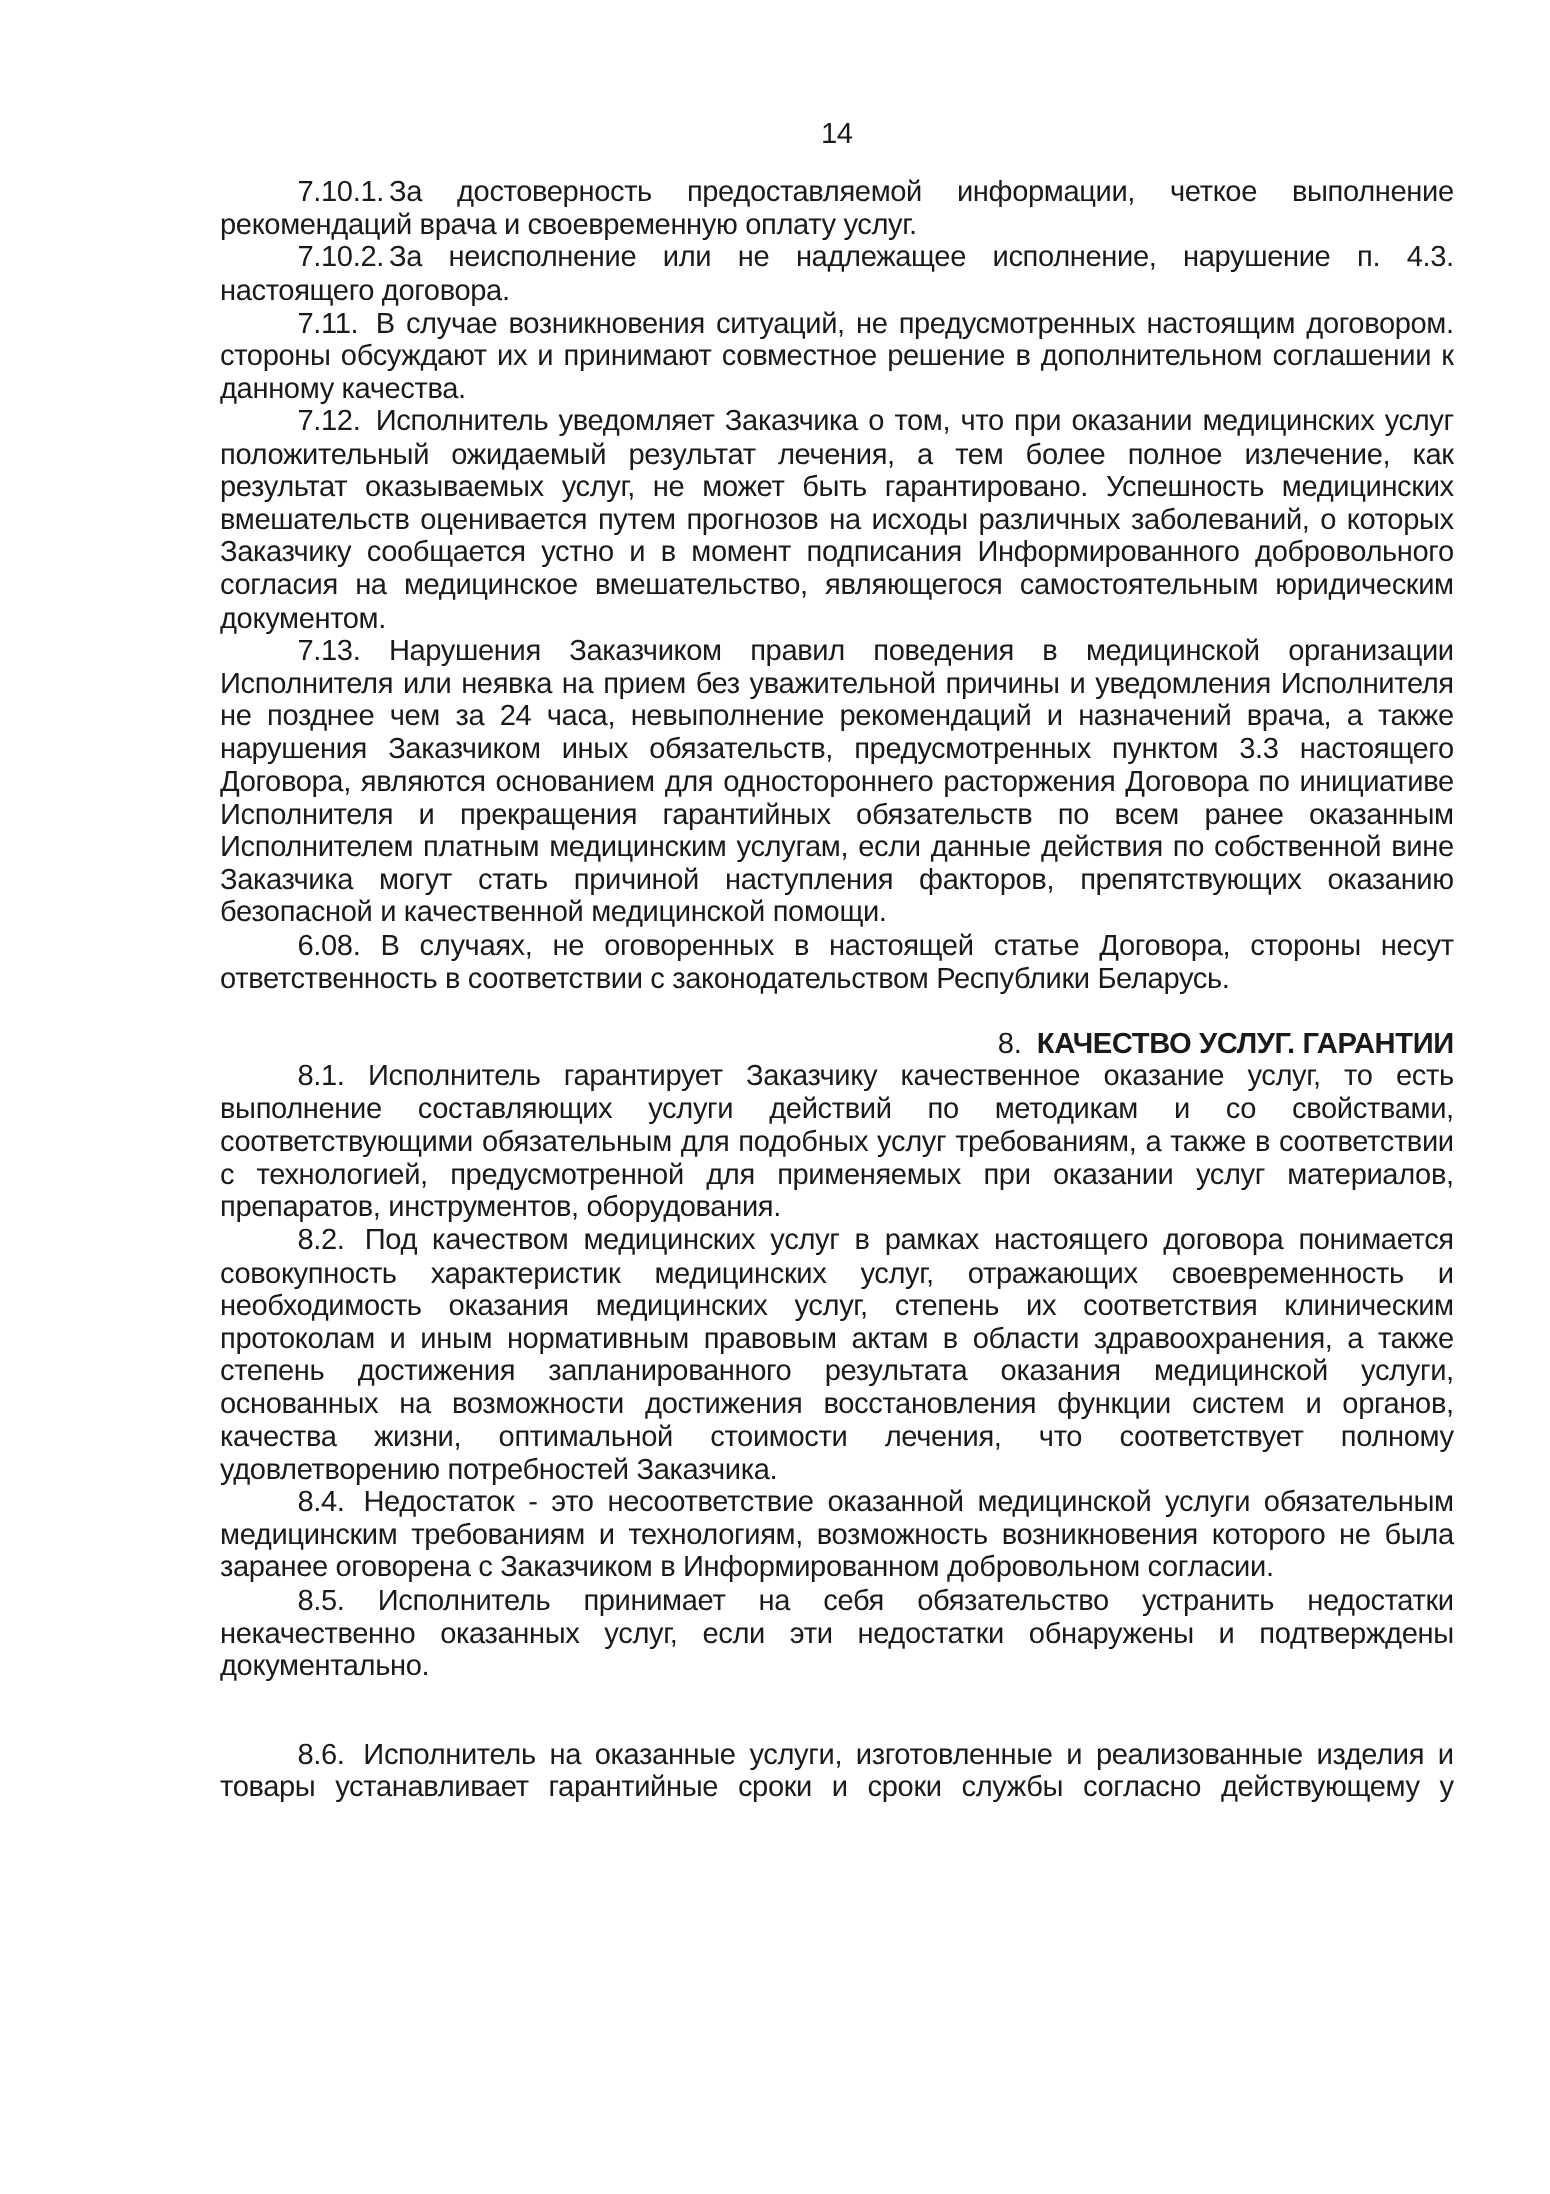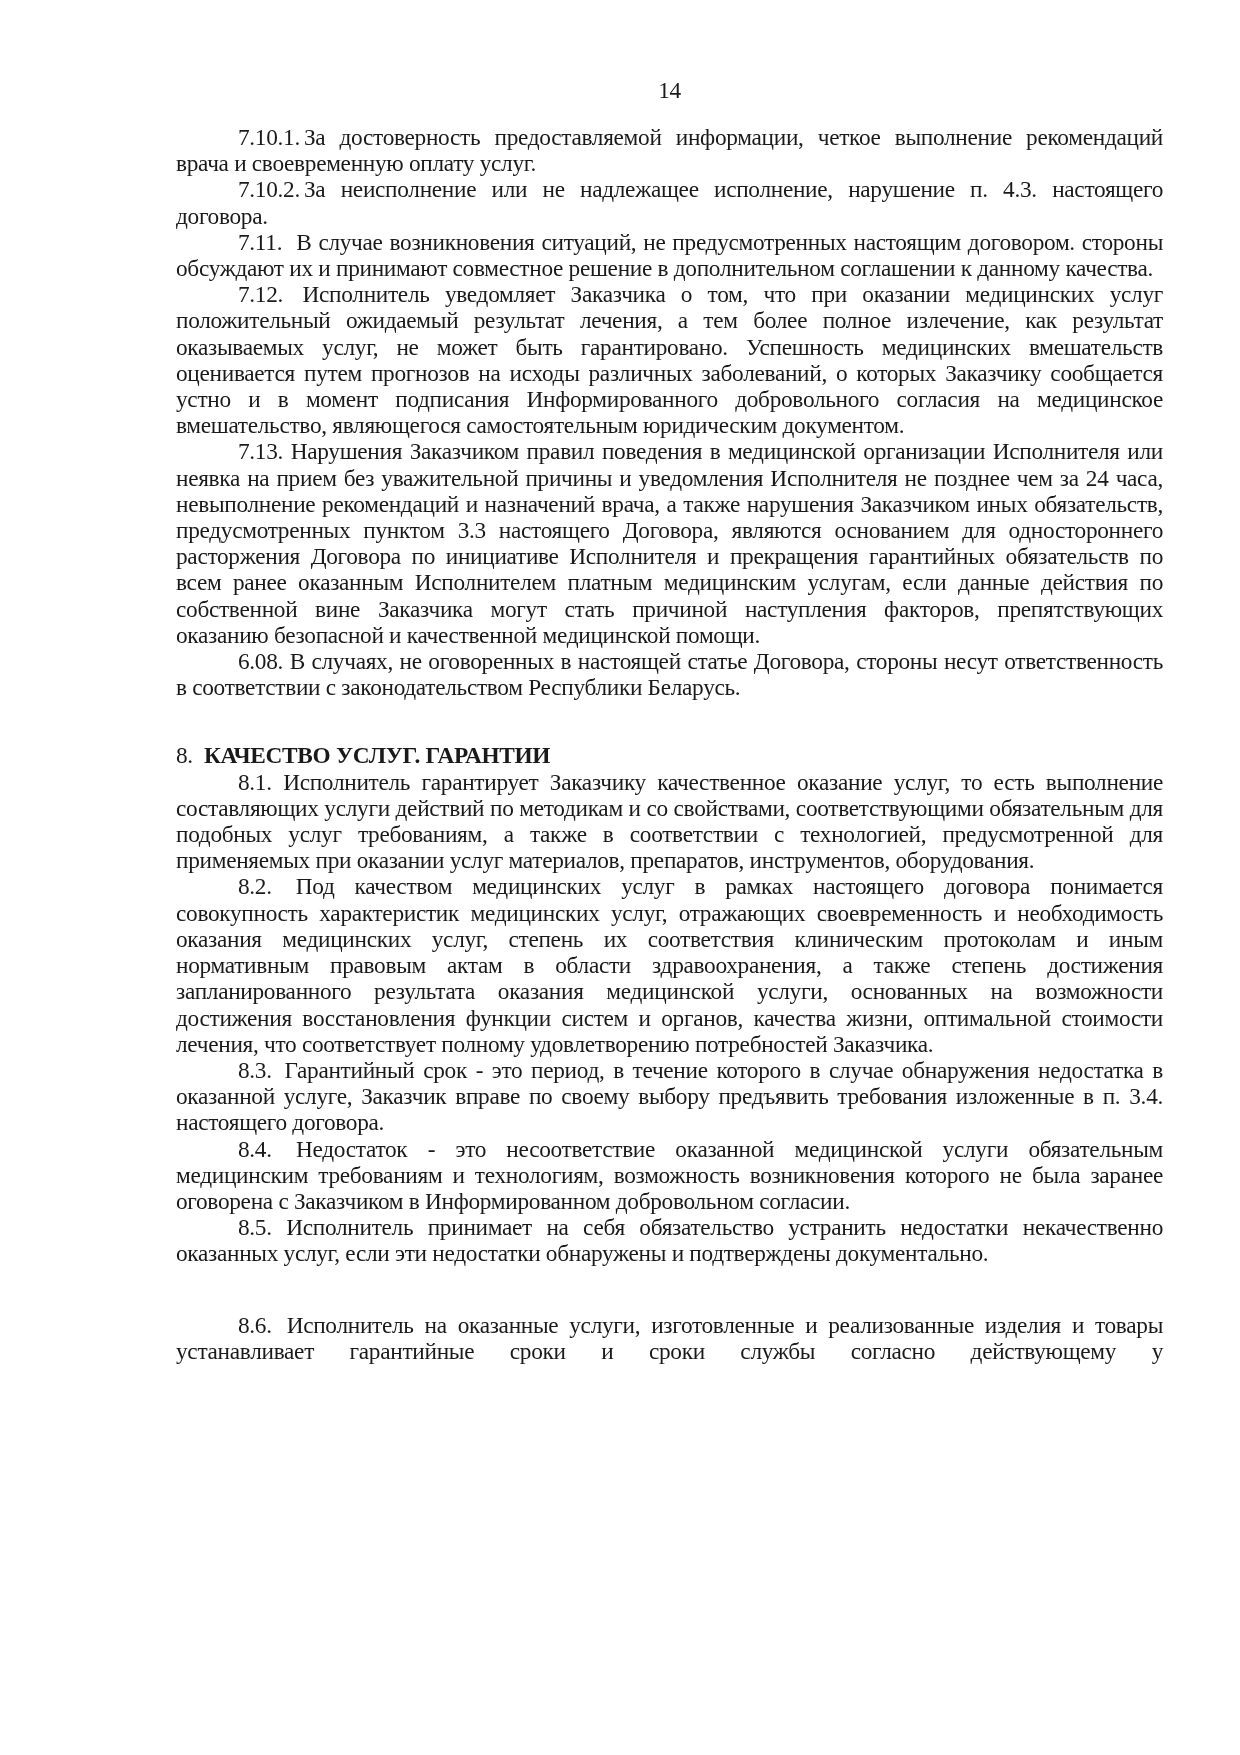--- a/index.html
+++ b/index.html
@@ -1,28 +1,28 @@
 <!DOCTYPE html>
 <html><head>
 <meta charset="utf-8">
 <style>
   html, body { margin: 0; padding: 0; background: #ffffff; }
   body { width: 1240px; height: 1755px; position: relative; overflow: hidden; }
   .page {
-    position: absolute; left: 176px; top: 76px; width: 987px;
-    font-family: Liberation Serif, serif; font-size: 23.3px; line-height: 26.2px;
+    position: absolute; left: 176px; top: 92px; width: 987px;
+    font-family: Liberation Sans, sans-serif; font-size: 23.3px; line-height: 26.2px;
     color: #1a1a1a; letter-spacing: -0.3px;
   }
   .page-number { text-align: center; margin: 0 0 20px 0; height: 28px; line-height: 28px; }
   p { margin: 0; text-align: justify; text-indent: 62px; }
   p.force-justify { text-align-last: justify; margin-top: 45px; }
   .gap { display: inline-block; width: 14px; }
   .gap-sm { display: inline-block; width: 4px; }
   .bold-u { font-weight: bold; text-decoration: underline; }
-  .section-title { text-align: left; text-indent: 0; margin-top: 42px; }
+  .section-title { text-align: right; text-indent: 0; margin-top: 26px; }
   .section-title b { font-weight: bold; }
 </style>
 </head>
 <body>
 
 <div class="page">
   <div class="page-number">14</div>
 
 
   <p>
@@ -54,23 +54,20 @@
   </p>
 
   <p>
     <span>8.1.</span> <span>Исполнитель гарантирует Заказчику качественное оказание услуг, то есть выполнение составляющих услуги действий по методикам и со свойствами, соответствующими обязательным для подобных услуг требованиям, а также в соответствии с технологией, предусмотренной для применяемых при оказании услуг материалов, препаратов, инструментов, оборудования.</span>
   </p>
 
   <p>
     <span>8.2.</span><span class="gap-sm"></span> <span>Под качеством медицинских услуг в рамках настоящего договора понимается совокупность характеристик медицинских услуг, отражающих своевременность и необходимость оказания медицинских услуг, степень их соответствия клиническим протоколам и иным нормативным правовым актам в области здравоохранения, а также степень достижения запланированного результата оказания медицинской услуги, основанных на возможности достижения восстановления функции систем и органов, качества жизни, оптимальной стоимости лечения, что соответствует полному удовлетворению потребностей Заказчика.</span>
   </p>
 
-  <p>
-    <span>8.3.</span><span class="gap-sm"></span> <span>Гарантийный срок - это период, в течение которого в случае обнаружения недостатка в оказанной услуге, Заказчик вправе по своему выбору предъявить требования изложенные в п. 3.4. настоящего договора.</span>
-  </p>
 
   <p>
     <span>8.4.</span><span class="gap-sm"></span> <span>Недостаток - это несоответствие оказанной медицинской услуги обязательным медицинским требованиям и технологиям, возможность возникновения которого не была заранее оговорена с Заказчиком в Информированном добровольном согласии.</span>
   </p>
 
   <p>
     <span>8.5.</span> <span>Исполнитель принимает на себя обязательство устранить недостатки некачественно оказанных услуг, если эти недостатки обнаружены и подтверждены документально.</span>
   </p>
 
   <p class="force-justify">

